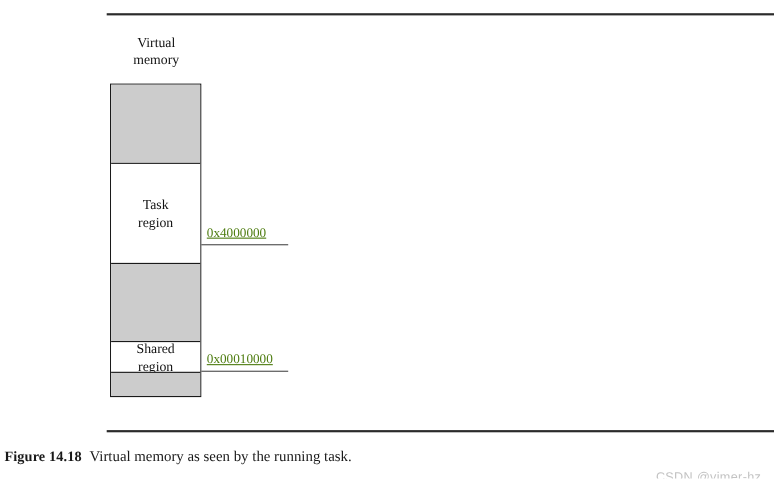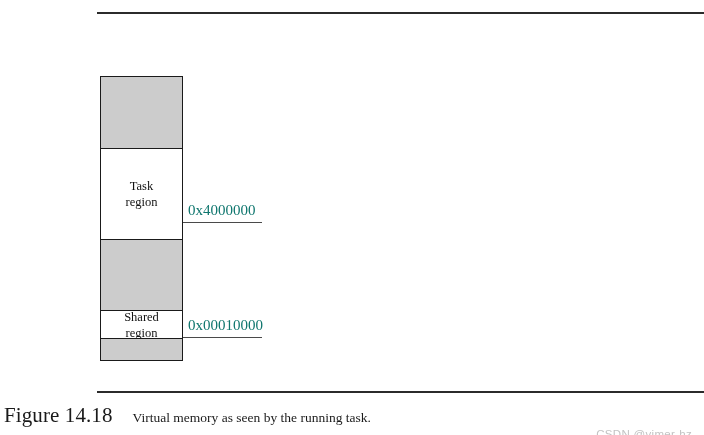--- a/index.html
+++ b/index.html
@@ -94,43 +94,45 @@
     width: 79px;
     height: 0;
     border-top: 1.4px solid #4a4a4a;
   }
   .addr .addr-text {
     position: absolute;
     left: 5px;
     bottom: 3px;
     white-space: nowrap;
     font-family: "Liberation Serif", serif;
-    font-size: 15px;
-    color: #0f766e;
+    font-size: 12px;
+    color: #4d7c0f;
+    text-decoration: underline;
   }
   .addr-1 { top: 222px; }
   .addr-2 { top: 337px; }
 
   
   .caption {
     position: absolute;
     left: 4px;
     top: 405px;
     font-family: "Liberation Serif", serif;
     font-size: 14px;
     line-height: 20px;
     color: #1a1a1a;
     white-space: nowrap;
   }
   .caption .fig-num {
-    font-size: 21px;
+    font-size: 13px;
     letter-spacing: 0.1px;
+    font-weight: bold;
   }
   .caption .fig-text {
-    margin-left: 20px;
+    margin-left: 7px;
     font-size: 13.5px;
   }
 
   
   .watermark {
     position: absolute;
     right: 12px;
     top: 428px;
     font-family: "Liberation Sans", sans-serif;
     font-size: 11.5px;
@@ -139,20 +141,24 @@
     white-space: nowrap;
   }
 </style>
 </head>
 <body>
 
 <div class="figure-root">
 
   <div class="rule rule-top"></div>
 
+  <div class="column-heading">
+    <span class="hl">Virtual</span>
+    <span class="hl">memory</span>
+  </div>
 
   <div class="memory-column">
 
     <div class="seg seg-0 gray">
       <span class="seg-line"></span>
       <span class="seg-line"></span>
     </div>
 
     <div class="seg seg-1 white">
       <span class="seg-line">Task</span>

